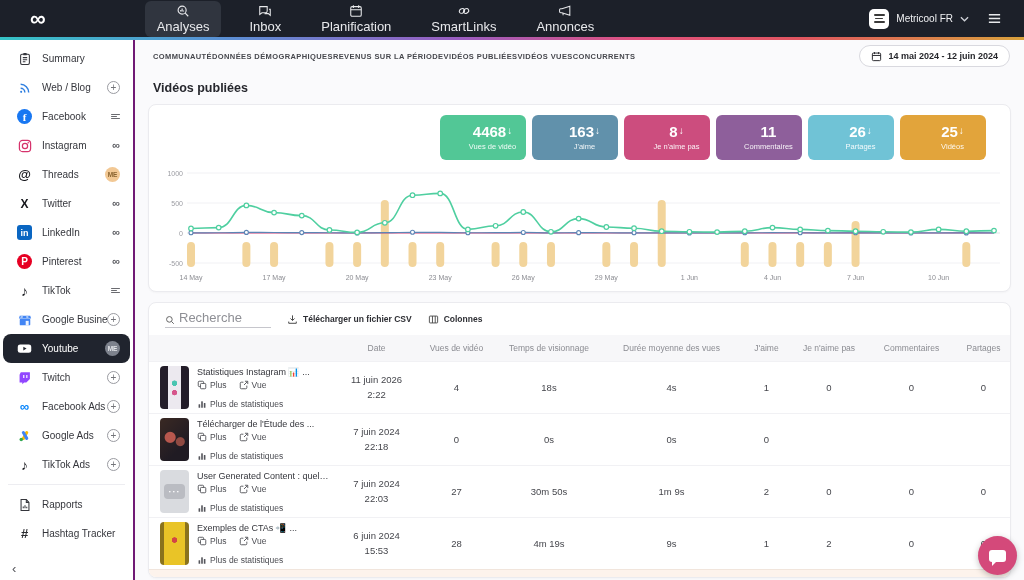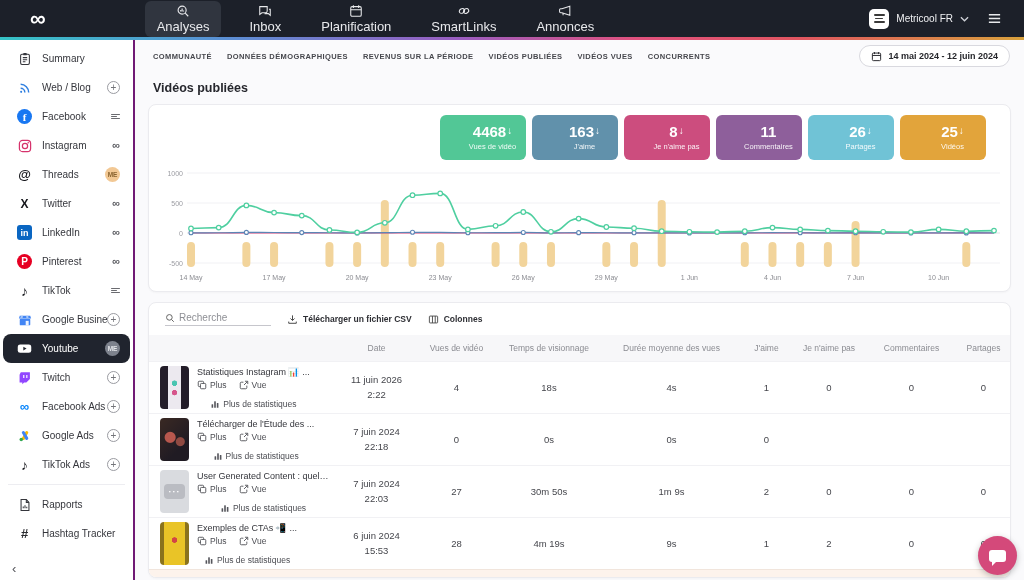--- a/index.html
+++ b/index.html
@@ -49,41 +49,41 @@
   .ic-x { font-size:12px; font-weight:bold; color:#14151a; line-height:1; }
   .ic-li { width:15px; height:15px; background:#0a66c2; color:#fff; border-radius:3px; font-size:9px; font-weight:bold; display:flex; align-items:center; justify-content:center; }
   .ic-pin { width:15px; height:15px; background:#e60023; color:#fff; border-radius:50%; font-size:10px; font-weight:bold; display:flex; align-items:center; justify-content:center; }
   .ic-tt { font-size:14px; font-weight:bold; color:#14151a; line-height:1; }
   .ic-meta { font-size:13px; font-weight:bold; color:#0081fb; line-height:1; }
   .ic-hash { font-size:13px; font-weight:bold; color:#2a2b30; line-height:1; }
 
   
   main { position:absolute; top:40px; left:135px; width:889px; height:540px; }
   .subnav { height:32px; display:flex; align-items:center; padding:0 14px 0 18px; }
-  #subnav-tabs { display:flex; gap:15px; flex:1; }
+  #subnav-tabs { display:flex; flex:1; }
   .tab { font-size:7.5px; letter-spacing:.4px; color:#46474d; cursor:pointer; font-weight:bold; }
   .date-btn { display:flex; align-items:center; gap:6px; background:#fff; border:1px solid #d9d9df; border-radius:12px; height:22px; padding:0 11px; font-size:9px; font-weight:bold; color:#26272c; cursor:pointer; font-family:inherit; }
   h1 { font-size:12.5px; color:#26272d; margin:9px 0 9px 18px; }
 
   .card { background:#fff; border:1px solid #ebebef; border-radius:8px; margin:0 13px; box-shadow:0 1px 2px rgba(20,20,40,.03); }
   .chart-card { height:188px; padding:10px 6px 0; }
   #stat-cards { display:flex; justify-content:flex-end; gap:6px; padding-right:18px; }
   .stat-card { width:86px; height:45px; border-radius:6px; color:#fff; display:flex; flex-direction:column; align-items:center; justify-content:center; cursor:pointer;padding-left:19px; }
   .stat-val { font-size:15px; font-weight:bold; line-height:1.1; display:flex; align-items:flex-start; gap:1px; }
   .stat-arrow { font-size:10px; margin-top:1px; }
   .stat-lb { font-size:7.5px; opacity:.92; margin-top:1px; }
   #chart { display:block; margin-top:7px; width:100%; height:118px; }
 
   
   .table-card { margin-top:10px; height:276px; overflow:hidden; padding:0; }
   .table-top { height:32px; display:flex; align-items:center; padding:0 12px 0 16px; }
   .table-top h2 { font-size:11.5px; color:#26272d; flex:1; }
   .table-tools { display:flex; align-items:center; gap:16px; }
   .search { display:flex; align-items:flex-end; gap:4px; border-bottom:1px solid #c6c6cc; padding-bottom:2px; }
-  .search input { border:none; outline:none; width:92px; font-size:10px; font-family:inherit; color:#333; background:transparent; }
+  .search input { border:none; outline:none; width:92px; font-size:13px; font-family:inherit; color:#333; background:transparent; }
   .search input::placeholder { color:#8e8f95; }
   .tool { display:flex; align-items:center; gap:5px; background:none; border:none; font-size:8.5px; color:#2e2f34; cursor:pointer; font-family:inherit; font-weight:bold; }
   .thead-row, .trow { display:grid; grid-template-columns:185px 85px 75px 110px 135px 55px 70px 95px 49px; align-items:center; }
   .thead-row { height:26px; background:#f7f7f9; }
   .th { font-size:8.5px; color:#8b8c92; text-align:center; }
   .trow { height:52px; border-top:1px solid #f1f1f4; cursor:pointer; }
   .td { font-size:9.5px; color:#45464c; text-align:center; }
   .td-date div { line-height:1.5; }
   .v-cell { display:flex; align-items:center; gap:8px; padding-left:11px; }
   .thumb { width:29px; height:43px; border-radius:4px; flex:none; }
@@ -97,21 +97,21 @@
       linear-gradient(135deg,#3a2923 0%,#201b23 70%); }
   .t-gray { background:#d9dbdf; position:relative; }
   .t-gray::after { content:"···"; position:absolute; inset:0; display:flex; align-items:center; justify-content:center; color:#fff; font-weight:bold; font-size:9px; background:rgba(160,163,170,.55); border-radius:4px; margin:14px 4px; letter-spacing:1px; }
   .t-yellow { background:
       radial-gradient(circle at 50% 42%, #d24545 0 2.5px, transparent 3px),
       linear-gradient(90deg,#8a731d 14%,#e9c427 14% 86%,#8a731d 86%); }
   .v-info { min-width:0; }
   .v-title { font-size:9px; color:#35363c; white-space:nowrap; overflow:hidden; text-overflow:ellipsis; max-width:132px; }
   .v-actions { display:flex; gap:12px; margin-top:3px; }
   .v-act { display:flex; align-items:center; gap:3px; font-size:8.5px; color:#4c4d53; }
-  .v-stats { margin-top:9px;justify-content:center; }
+  .v-stats { margin-top:9px; }
   .row-highlight { height:18px; background:#fdf3ec; border-top:1px solid #f1e5dc; }
 
   
   .chat-fab { position:absolute; right:7px; bottom:5px; width:39px; height:39px; border-radius:50%; background:#d4497a; box-shadow:0 2px 6px rgba(0,0,0,.25); cursor:pointer; z-index:40; display:flex; align-items:center; justify-content:center; }
   .chat-ic { position:relative; width:17px; height:12px; background:#fff; border-radius:3px; }
   .chat-ic::after { content:""; position:absolute; left:3px; bottom:-4px; border:4px solid transparent; border-top-color:#fff; border-left-color:#fff; }
 </style>
 </head>
 <body>
 

